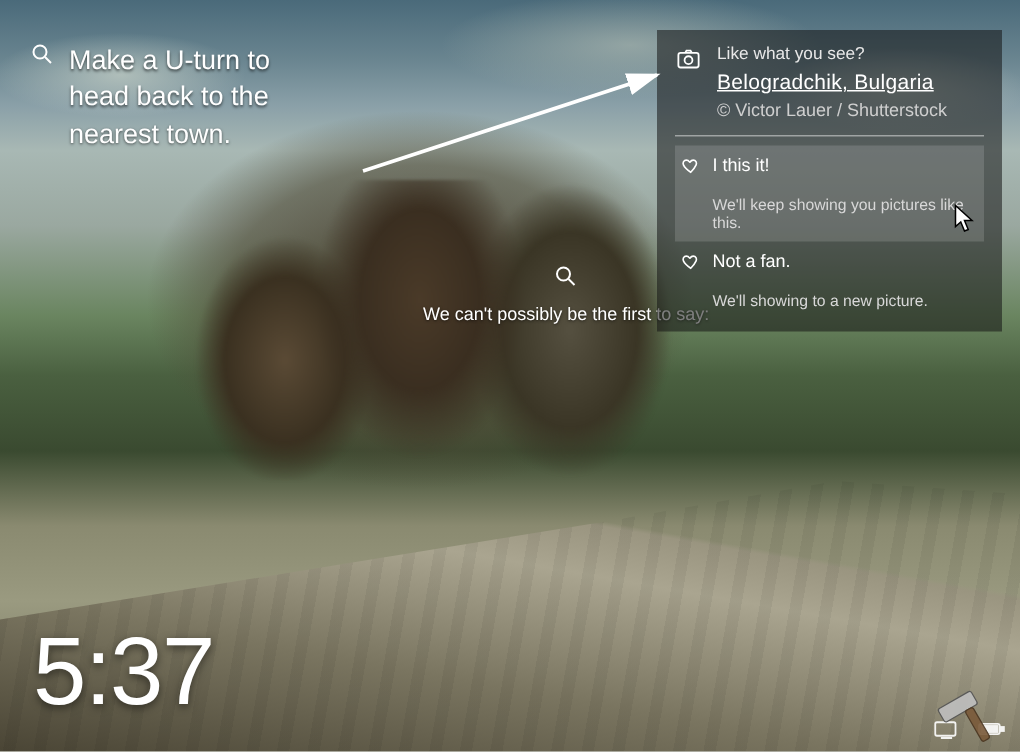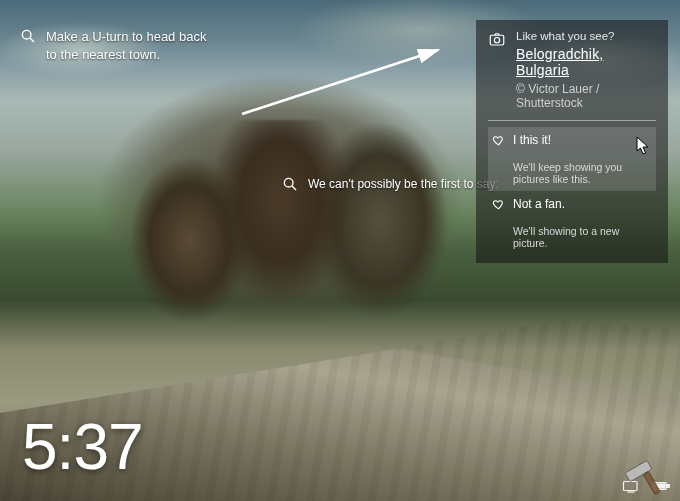--- a/index.html
+++ b/index.html
@@ -37,34 +37,35 @@
   .wall::after {
     content: ""; position: absolute; inset: 0;
     background: repeating-linear-gradient(100deg, rgba(0,0,0,0.05) 0 8px, transparent 8px 20px);
   }
 
   
   .tip-left {
     position: absolute; top: 28px; left: 20px; display: flex; gap: 10px; align-items: flex-start;
     text-shadow: 0 1px 2px rgba(0,0,0,0.6);
   }
-  .tip-left .txt { font-size: 13px; line-height: 1.35; max-width: 170px; }
+  .tip-left .txt { font-size: 18px; line-height: 1.35; max-width: 170px; }
 
   
   .tip-mid {
     position: absolute; top: 176px; left: 282px; display: flex; gap: 10px; align-items: center;
     text-shadow: 0 1px 2px rgba(0,0,0,0.6);
+    flex-direction: column;
   }
   .tip-mid .txt { font-size: 12px; white-space: nowrap; }
 
   .search-icon svg { width: 16px; height: 16px; display:block; }
 
   
   .card {
-    position: absolute; top: 20px; right: 12px; width: 192px;
+    position: absolute; top: 20px; right: 12px; width: 230px;
     background: rgba(20,20,20,0.55); padding: 10px 12px 8px 12px;
     font-size: 11px;
   }
   .card-head { display: flex; gap: 10px; }
   .card-head .meta { flex: 1; }
   .card .q { font-size: 11.5px; color: #e8e8e8; }
   .card .title { font-size: 14px; font-weight: 300; margin-top: 4px; letter-spacing: 0.2px; text-decoration: underline; }
   .card .credit { font-size: 12px; color: #cfcfcf; margin-top: 4px; }
   .card hr { border: none; border-top: 1px solid rgba(255,255,255,0.45); margin: 10px 0 6px; }
   .opt { display: flex; gap: 8px; padding: 6px 4px; align-items: flex-start; cursor: pointer; }

